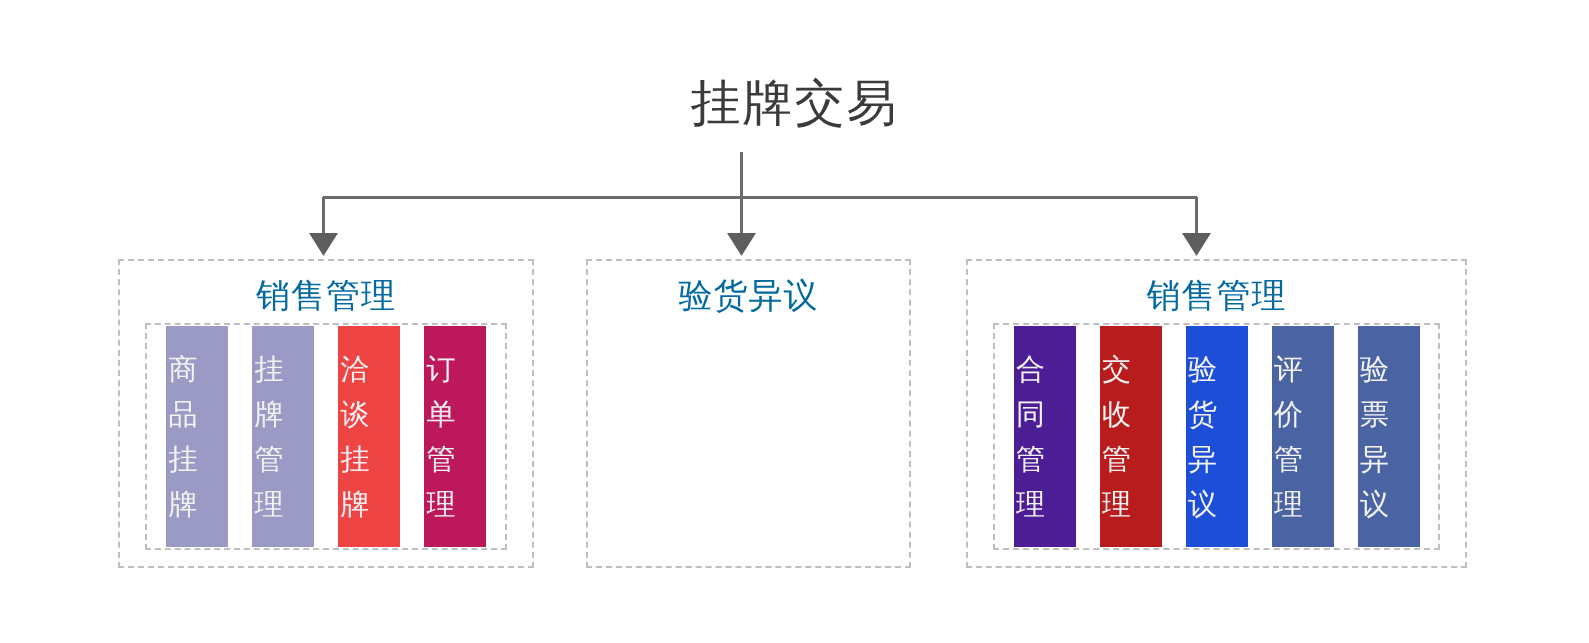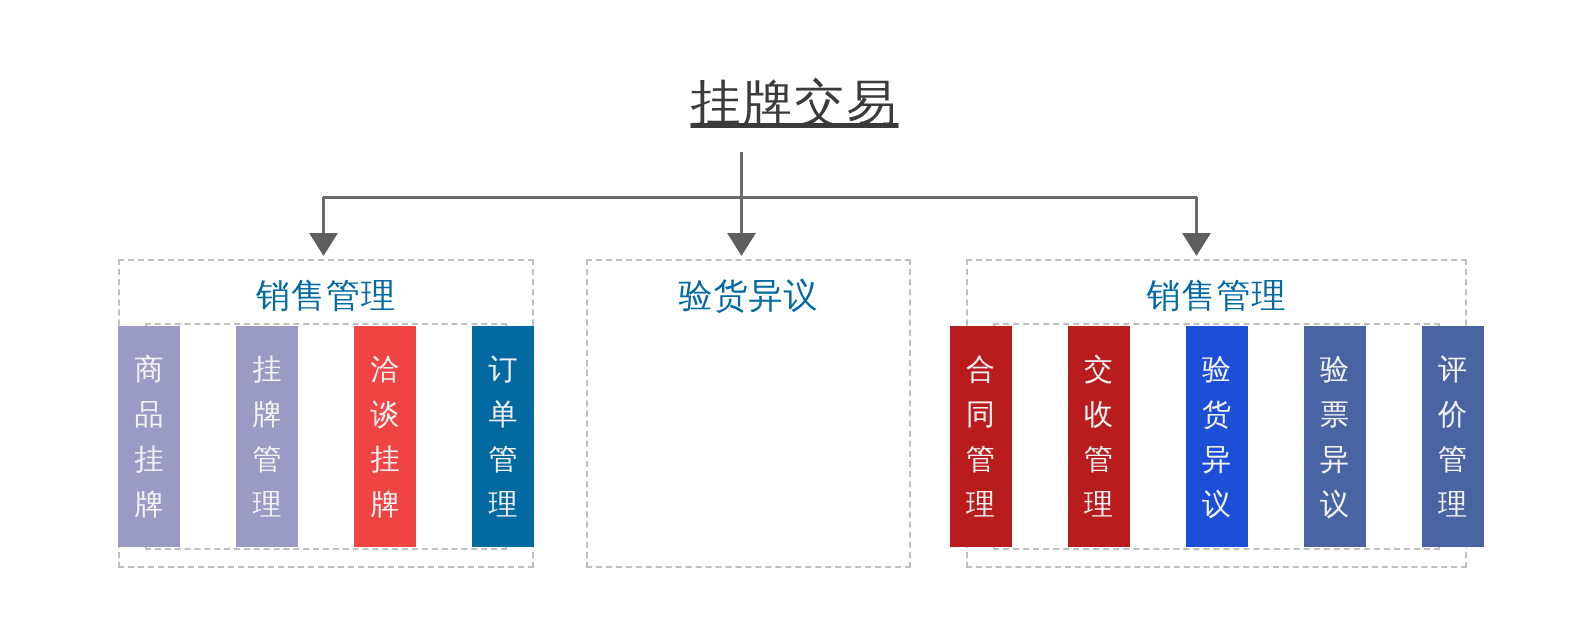--- a/index.html
+++ b/index.html
@@ -24,21 +24,20 @@
     left: 0;
     right: 0;
     top: 72px;
     text-align: center;
     font-size: 50px;
     line-height: 62px;
     letter-spacing: 2px;
     color: #3b3b3b;
     font-weight: 400;
     white-space: nowrap;
-    text-decoration: underline;
   }
 
   
   #connector {
     position: absolute;
     left: 0;
     top: 0;
     width: 1589px;
     height: 643px;
     pointer-events: none;
@@ -84,24 +83,23 @@
     align-items: center;
     justify-content: center;
   }
   .bars {
     display: flex;
     align-items: stretch;
     height: 221px;
   }
   .bar {
     width: 62px;
-    margin: 0 28px;
+    margin: 0 12px;
     display: flex;
     align-items: center;
-    justify-content: center;
     box-sizing: border-box;
   }
   .bar-label {
     font-size: 29px;
     line-height: 45px;
     color: #f2f2f2;
     text-align: center;
     letter-spacing: 0;
     width: 34px;
     word-break: break-all;
@@ -146,48 +144,48 @@
         <div class="bars">
           <div class="bar" style="background:#9a9ac4">
             <span class="bar-label">商品挂牌</span>
           </div>
           <div class="bar" style="background:#9a9ac4">
             <span class="bar-label">挂牌管理</span>
           </div>
           <div class="bar" style="background:#ef4444">
             <span class="bar-label">洽谈挂牌</span>
           </div>
-          <div class="bar" style="background:#0369a1">
+          <div class="bar" style="background:#be185d">
             <span class="bar-label">订单管理</span>
           </div>
         </div>
       </div>
     </div>
 
     <div class="group g2">
       <div class="group-title">验货异议</div>
     </div>
 
     <div class="group g3">
       <div class="group-title">销售管理</div>
       <div class="inner-box">
         <div class="bars">
-          <div class="bar" style="background:#b91c1c">
+          <div class="bar" style="background:#4c1d95">
             <span class="bar-label">合同管理</span>
           </div>
           <div class="bar" style="background:#b91c1c">
             <span class="bar-label">交收管理</span>
           </div>
           <div class="bar" style="background:#1d4ed8">
             <span class="bar-label">验货异议</span>
           </div>
           <div class="bar" style="background:#4a64a3">
-            <span class="bar-label">验票异议</span>
+            <span class="bar-label">评价管理</span>
           </div>
           <div class="bar" style="background:#4a64a3">
-            <span class="bar-label">评价管理</span>
+            <span class="bar-label">验票异议</span>
           </div>
         </div>
       </div>
     </div>
 
   </div>
 </div>
 
 </body></html>

